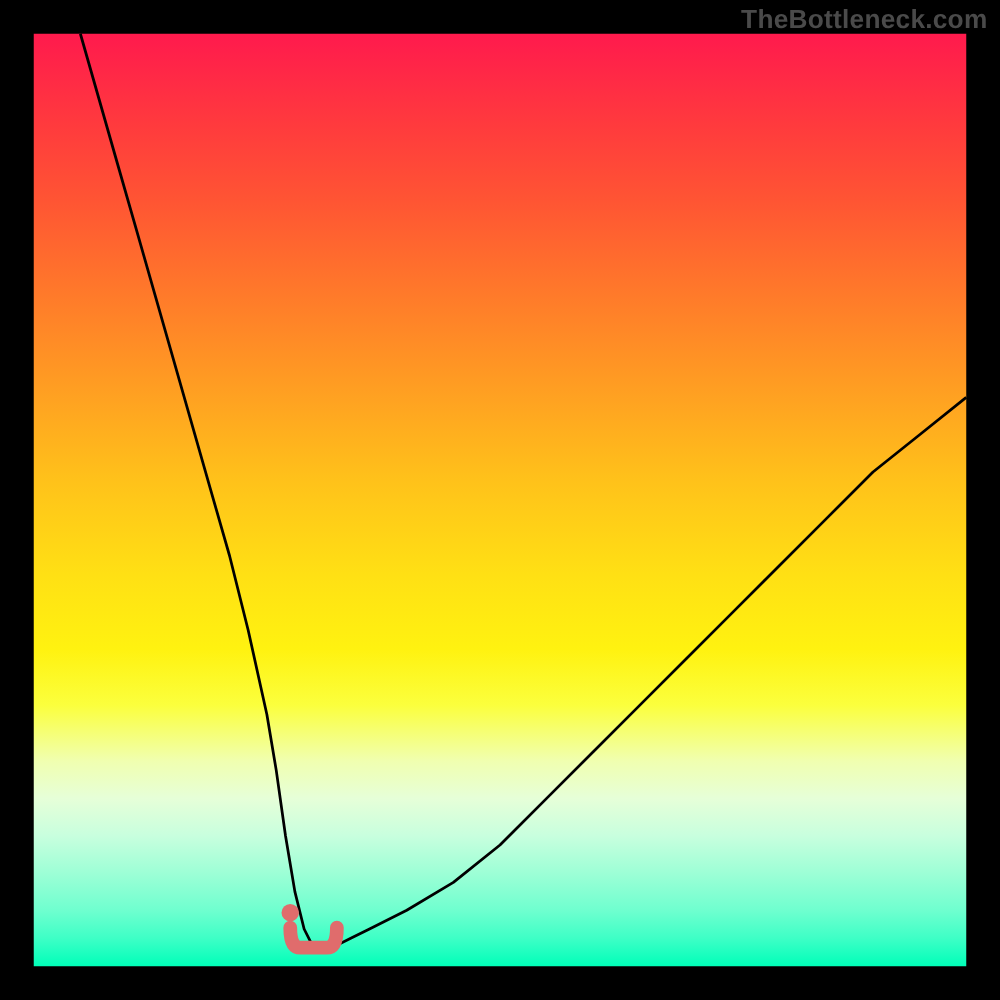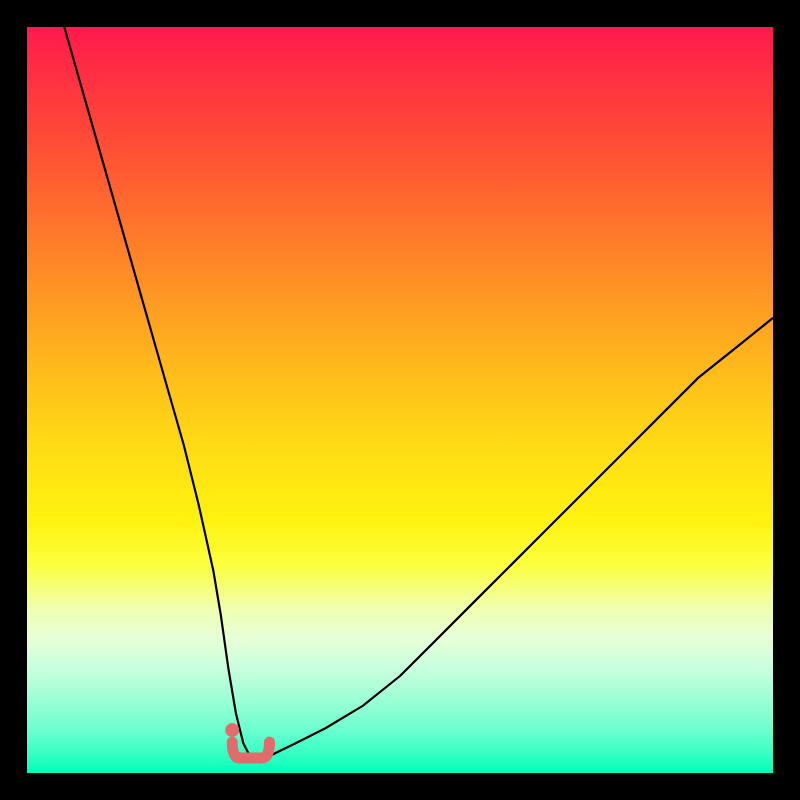--- a/index.html
+++ b/index.html
@@ -50,20 +50,21 @@
     position: absolute;
     left: 0; top: 0;
     width: 100%; height: 100%;
     overflow: visible;
   }
 </style>
 </head>
 <body>
 
 <div class="frame">
+  <div class="watermark">TheBottleneck.com</div>
   <div class="plot-area">
     <svg class="curve" viewBox="0 0 746 746" preserveAspectRatio="none">
       <g id="curve-group">
           <path d="M37.3 0.0 L52.2 52.2 L67.1 104.4 L82.1 156.7 L97.0 208.9 L111.9 261.1 L126.8 313.3 L141.7 365.5 L156.7 417.8 L171.6 477.4 L186.5 544.6 L194.0 589.3 L201.4 641.6 L208.9 686.3 L216.3 716.2 L223.8 731.1 L231.3 731.1 L238.7 731.1 L253.6 723.6 L268.6 716.2 L298.4 701.2 L335.7 678.9 L373.0 649.0 L410.3 611.7 L447.6 574.4 L484.9 537.1 L522.2 499.8 L559.5 462.5 L596.8 425.2 L634.1 387.9 L671.4 350.6 L708.7 320.8 L746.0 290.9" fill="none" stroke="#000" stroke-width="2.2" stroke-linejoin="round"></path>
         </g>
       <g id="valley-group">
           <path d="M 205.2 715.1
               Q 205.2 731.1 213.2 731.1
               L 234.5 731.1
               Q 242.5 731.1 242.5 715.1" fill="none" stroke="#e06c6c" stroke-width="11" stroke-linecap="round"></path>

